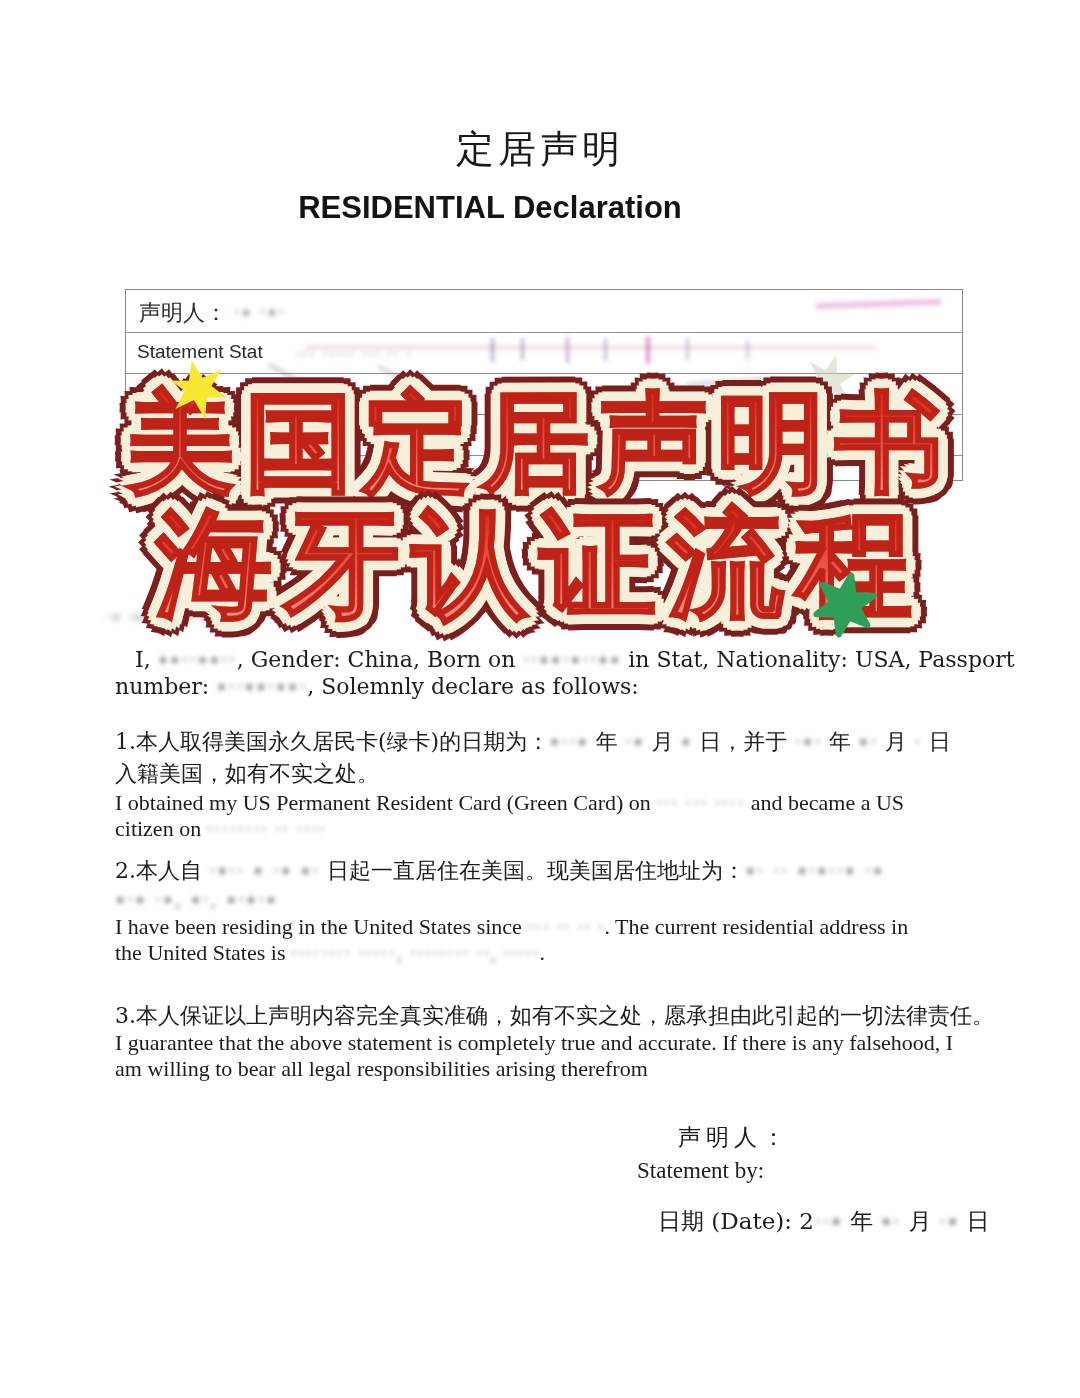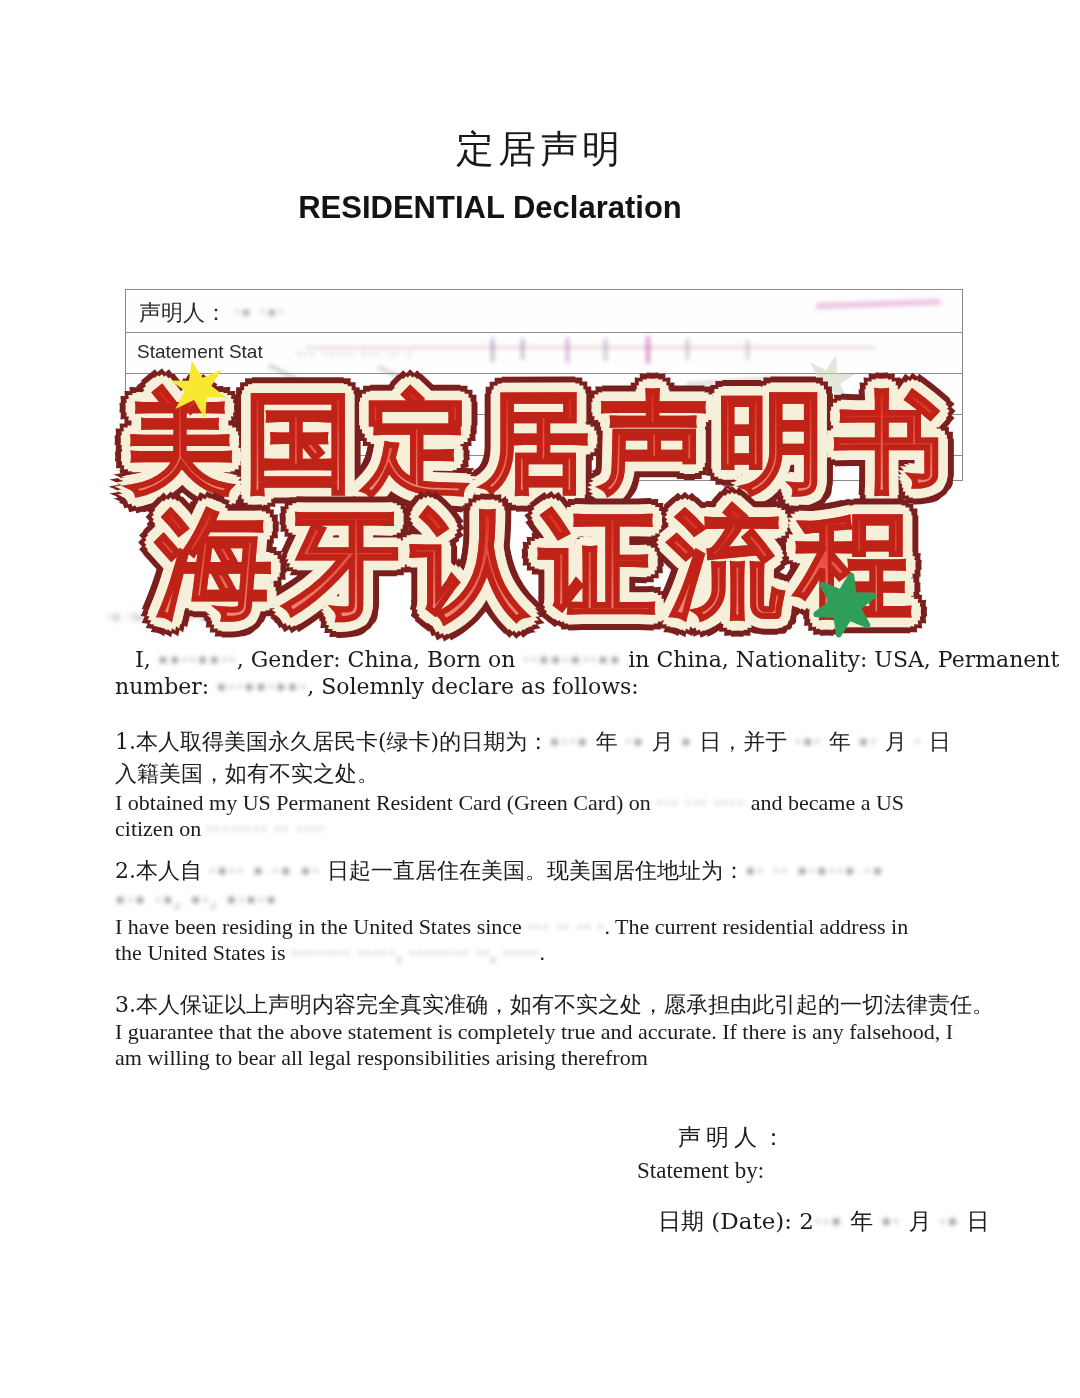--- a/index.html
+++ b/index.html
@@ -47,21 +47,21 @@
      -webkit-text-stroke:2.5px #bf2317;}
   .star{position:absolute;}
   
   .para{position:absolute;left:115px;width:860px;white-space:nowrap;font-size:22px;z-index:2;}
   .tline{white-space:nowrap;}
   .intro{top:646px;line-height:27px;}
   .intro .tline:first-child{text-indent:20px;}
   .item1{top:726px;} .item2{top:856px;} .item3{top:990px;}
   .cnp .tline{line-height:32px;}
   .item2 .cnp .tline{line-height:29px;}
-  .item3 .cnp .tline{line-height:29px;}
+  .item3 .cnp .tline{line-height:29px;margin-top:11px;}
   .enp .tline{line-height:26px;}
   .enp{font-family:"Liberation Serif","DejaVu Serif",serif;}
   
   .sign-cn{position:absolute;left:678px;top:1122px;font-size:23px;letter-spacing:5px;}
   .sign-en{position:absolute;left:637px;top:1158px;font-size:23px;
            font-family:"Liberation Serif","DejaVu Serif",serif;}
   .date-line{position:absolute;left:658px;top:1206px;font-size:23px;white-space:nowrap;}
   .partial-right{position:absolute;left:893px;top:575px;font-size:22px;color:#3a3a3a;z-index:3;}
   .under-smudge{left:106px;top:606px;z-index:1;}
 </style>
@@ -121,21 +121,21 @@
 
   <svg class="star" style="left:166px;top:358px;z-index:6" width="64" height="64" viewBox="-32 -32 64 64">
     <polygon points="0,-30 7,-11 27,-15 14,-1 26,13 7,9 1,30 -6,9 -26,14 -13,-2 -25,-15 -7,-11" fill="#f7e832" transform="rotate(-12)"></polygon>
   </svg>
 
   <svg class="star" style="left:812px;top:572px;z-index:6" width="66" height="66" viewBox="-33 -33 66 66">
     <polygon points="0,-30 6.5,-11.3 26,-15 13,0 26,15 6.5,11.3 0,30 -6.5,11.3 -26,15 -13,0 -26,-15 -6.5,-11.3" fill="#2f9e59" transform="rotate(12)" stroke="#2f9e59" stroke-width="6" stroke-linejoin="round"></polygon>
   </svg>
 
   <div class="para intro">
-      <div class="tline"><span>I, </span><span class="redact">∙∙··∙∙··</span><span>, Gender: China, Born on </span><span class="redact">··∙∙·∙··∙∙</span><span> in China, Nationality: USA, Permanent</span></div>
+      <div class="tline"><span>I, </span><span class="redact">∙∙··∙∙··</span><span>, Gender: China, Born on </span><span class="redact">··∙∙·∙··∙∙</span><span> in Stat, Nationality: USA, Passport</span></div>
       <div class="tline"><span>number: </span><span class="redact">∙··∙∙·∙∙·</span><span>, Solemnly declare as follows:</span></div>
     </div>
 
   <div class="para item1">
     <div class="cnp">
         <div class="tline"><span>1.本人取得美国永久居民卡(绿卡)的日期为：</span><span class="redact">∙··∙</span><span> 年 </span><span class="redact">·∙</span><span> 月 </span><span class="redact">∙</span><span> 日，并于 </span><span class="redact">·∙·</span><span> 年 </span><span class="redact">∙·</span><span> 月 </span><span class="redact">·</span><span> 日</span></div>
         <div class="tline"><span>入籍美国，如有不实之处。</span></div>
       </div>
     <div class="enp">
         <div class="tline"><span>I obtained my US Permanent Resident Card (Green Card) on </span><span class="redact">∙·∙ ··∙ ·∙··</span><span> and became a US</span></div>

